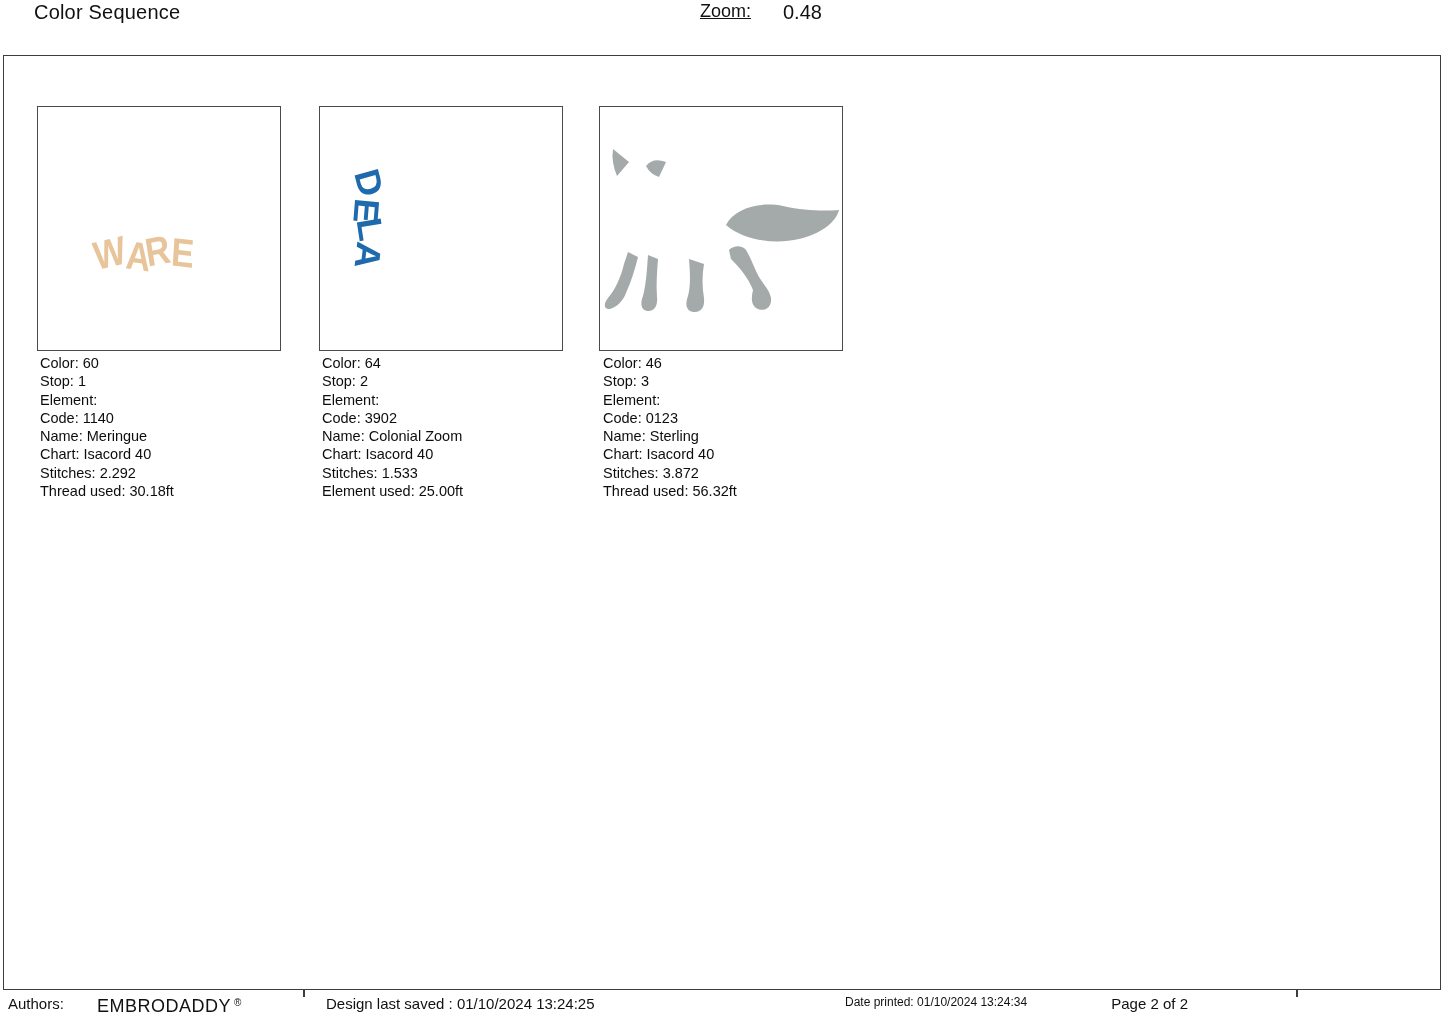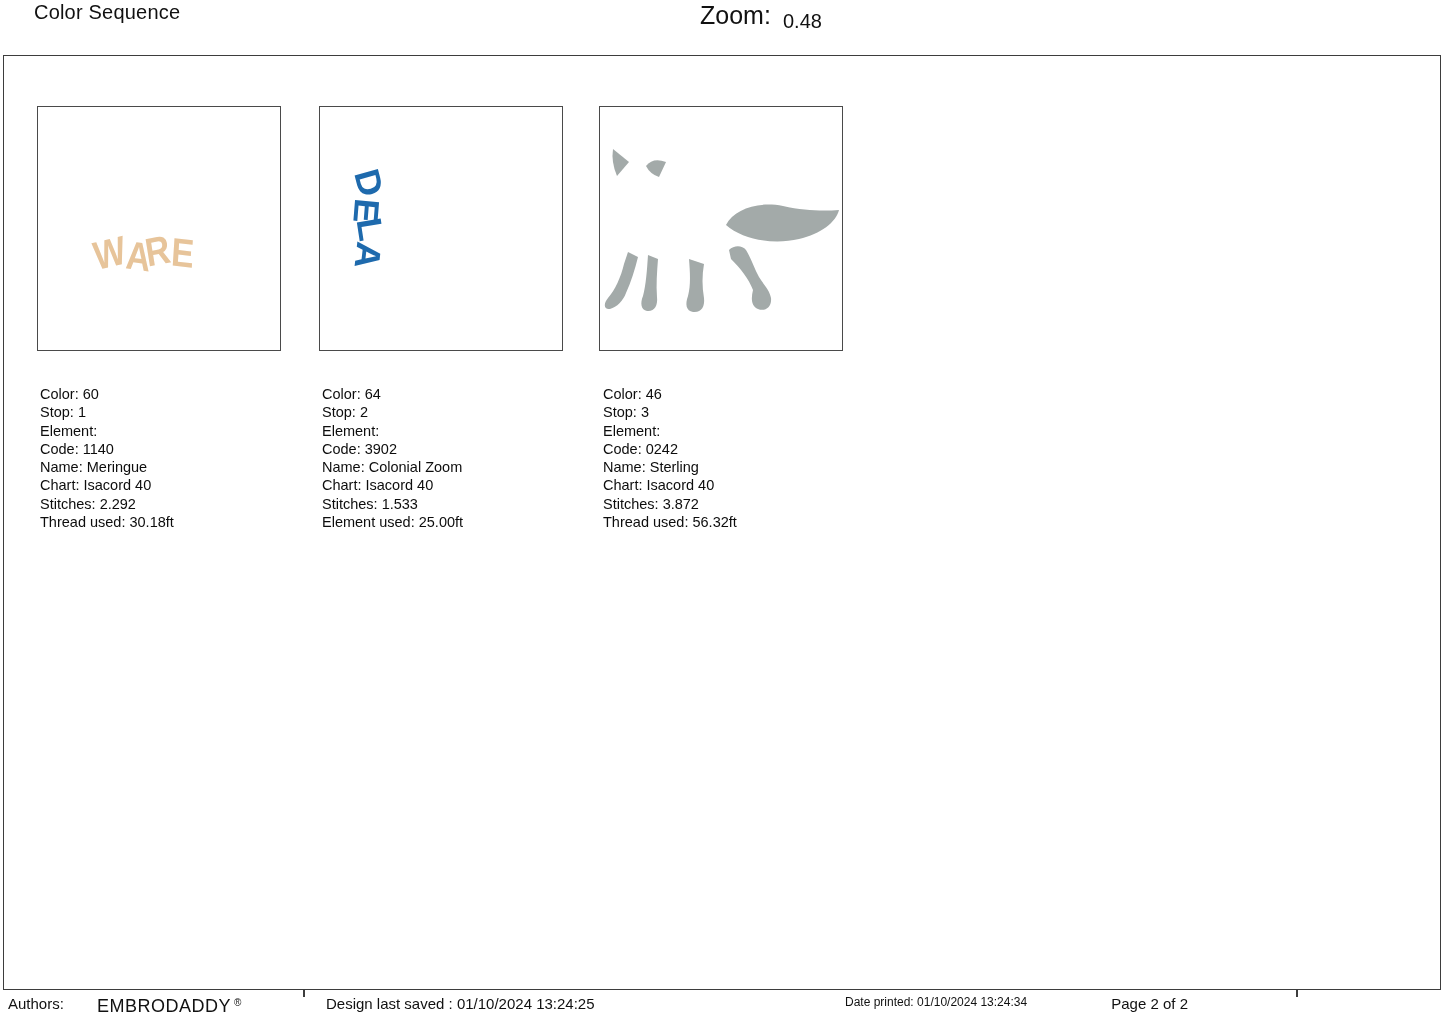--- a/index.html
+++ b/index.html
@@ -4,42 +4,42 @@
 <style>
   * { margin:0; padding:0; box-sizing:border-box; }
   html,body { background:#ffffff; }
   body {
     width:1445px; height:1021px; position:relative; overflow:hidden;
     font-family:"Liberation Sans", sans-serif; color:#111;
   }
   
   .page-header { position:absolute; top:0; left:0; width:100%; height:55px; }
   .title { position:absolute; left:10px; top:1px; font-size:20px; letter-spacing:0.2px;margin-left:24px; }
-  .zoom-label { position:absolute; left:700px; top:1px; font-size:25px; }
-  .zoom-value { position:absolute; left:783px; top:10px; font-size:20px; }
+  .zoom-label { position:absolute; left:700px; top:1px; font-size:18px;text-decoration:underline; }
+  .zoom-value { position:absolute; left:783px; top:1px; font-size:20px; }
 
   
   .main-frame {
     position:absolute; left:3px; top:55px; width:1438px; height:935px;
     border:1.5px solid #3d3d3d; background:#fff;
   }
 
   
   .swatch-box {
     position:absolute; top:106px; width:244px; height:245px;
     border:1px solid #4a4a4a; background:#fff;
   }
   .swatch-box.s0 { left:37px; }
   .swatch-box.s1 { left:319px; }
   .swatch-box.s2 { left:599px; }
   .swatch-box svg { display:block; }
   .swatch-box svg text { font-family:"Liberation Sans", sans-serif; font-weight:bold; }
 
   
-  .info-block { position:absolute; top:354px; font-size:14.5px; line-height:18.3px; color:#0d0d0d;margin-top:31px; }
+  .info-block { position:absolute; top:354px; font-size:14.5px; line-height:18.3px; color:#0d0d0d; }
   .info-block.s0 { left:40px; }
   .info-block.s1 { left:322px; }
   .info-block.s2 { left:603px; }
 
   
   .footer { position:absolute; left:0; top:990px; width:1196px; height:31px; }
   .footer-tick { position:absolute; top:0; width:1.5px; height:7px; background:#3d3d3d; }
   .tick-a { left:303px; } .tick-b { left:1296px; }
   .authors-label   { position:absolute; left:8px;   top:5px; font-size:15px; }
   .brand           { position:absolute; left:97px;  top:6px; font-size:18px; letter-spacing:0.5px; }
@@ -104,21 +104,21 @@
   <div>Name: Colonial Zoom</div>
   <div>Chart: Isacord 40</div>
   <div>Stitches: 1.533</div>
   <div>Element used: 25.00ft</div>
 </div>
 
 <div class="info-block s2">
   <div>Color: 46</div>
   <div>Stop: 3</div>
   <div>Element:</div>
-  <div>Code: 0242</div>
+  <div>Code: 0123</div>
   <div>Name: Sterling</div>
   <div>Chart: Isacord 40</div>
   <div>Stitches: 3.872</div>
   <div>Thread used: 56.32ft</div>
 </div>
 
 <div class="footer">
   <div class="footer-tick tick-a"></div>
   <div class="footer-tick tick-b"></div>
   <div class="authors-label">Authors:</div>

